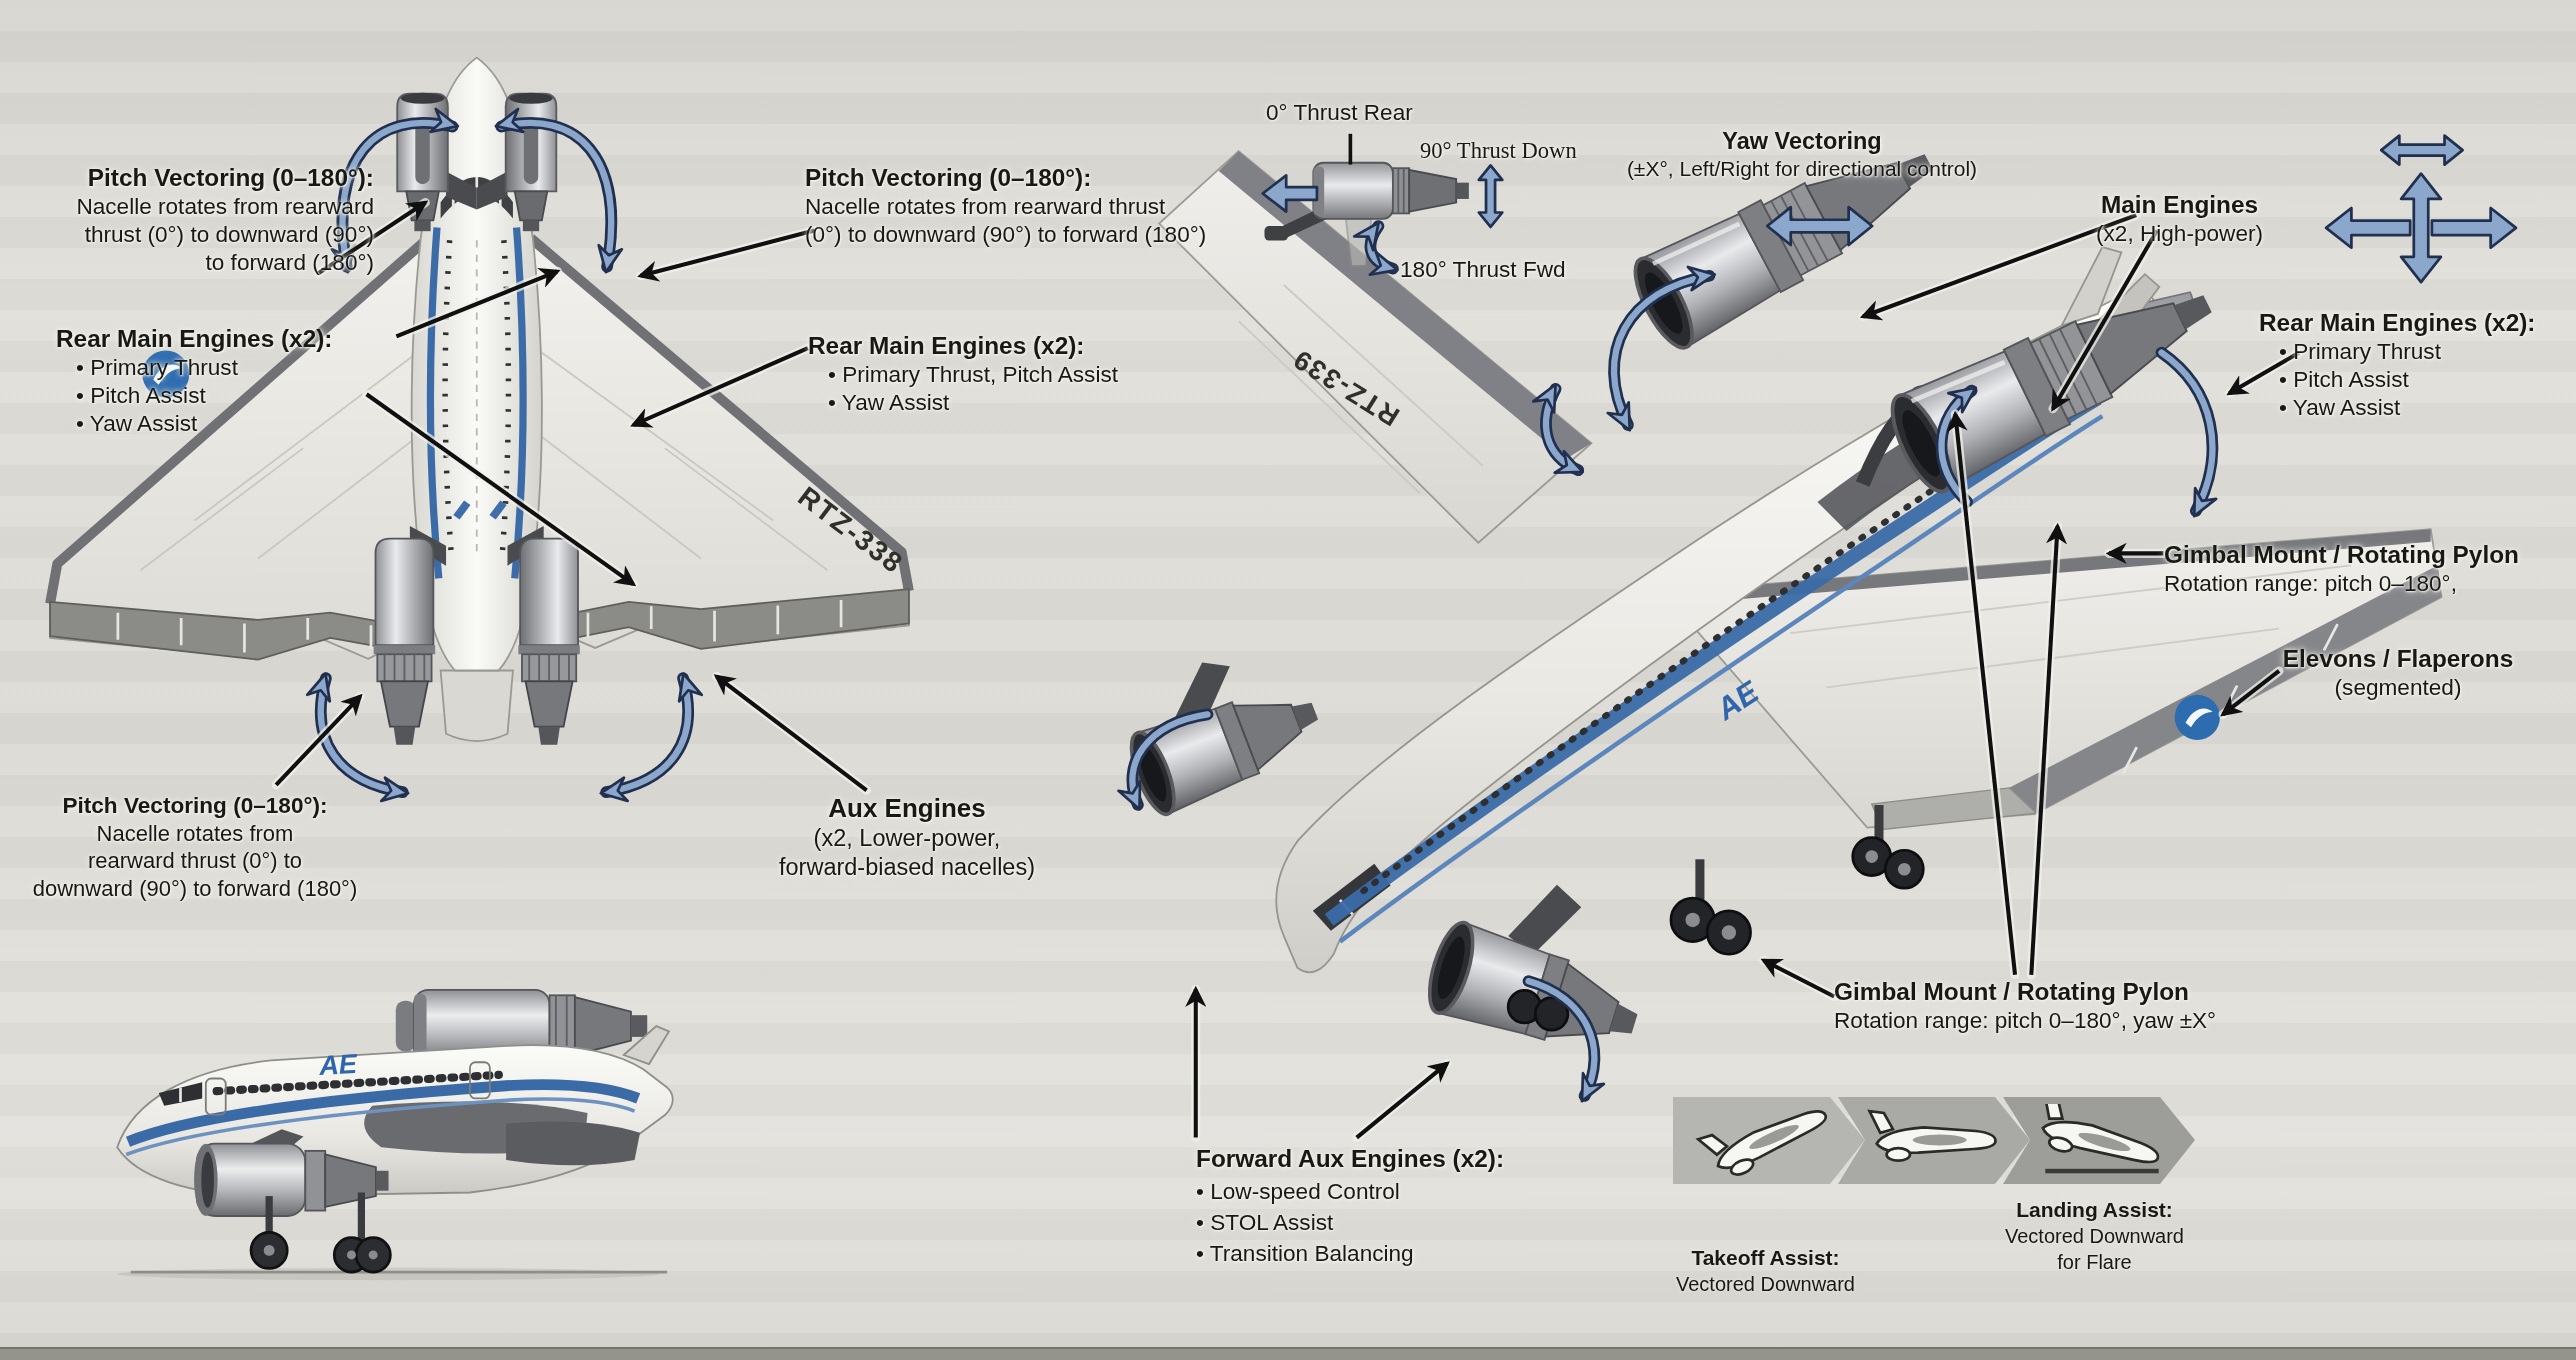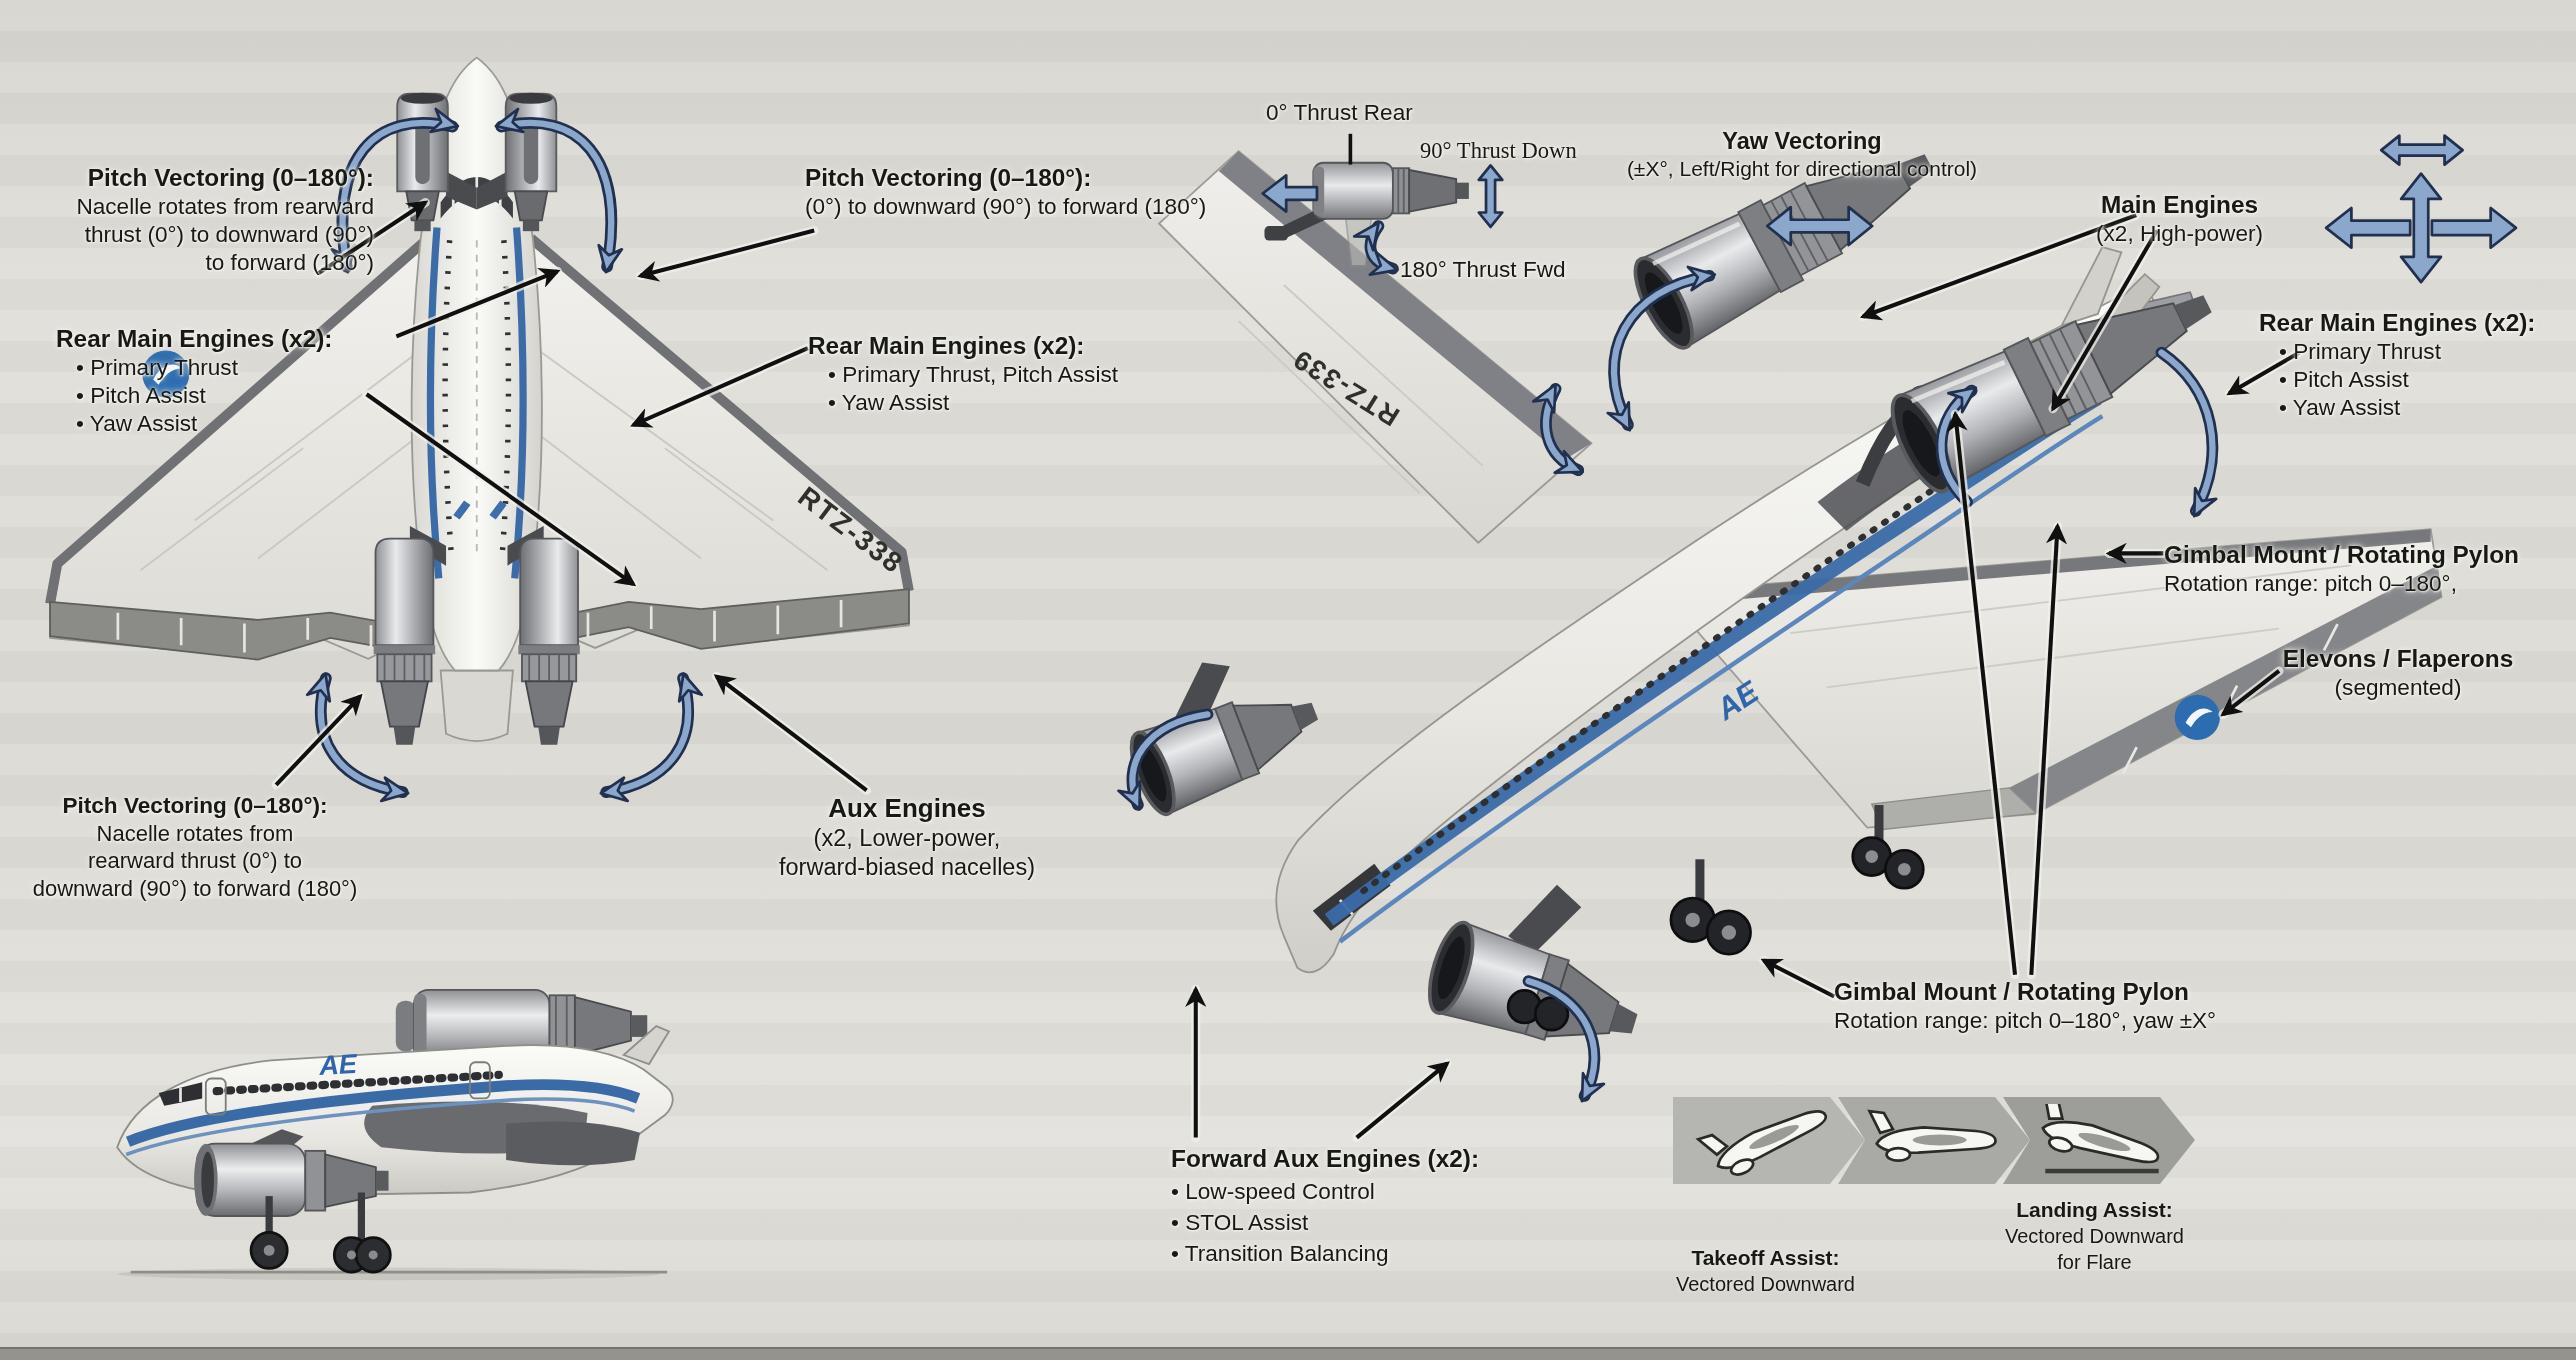--- a/index.html
+++ b/index.html
@@ -439,20 +439,21 @@
 
   <div class="lbl" style="left:56px;top:324px;width:326px;">
     <div class="t">Rear Main Engines (x2):</div>
     <div class="b bull ind">• Primary Thrust</div>
     <div class="b bull ind">• Pitch Assist</div>
     <div class="b bull ind">• Yaw Assist</div>
   </div>
 
   <div class="lbl" style="left:805px;top:163px;width:507px;">
     <div class="t">Pitch Vectoring (0–180°):</div>
+    <div class="b">Nacelle rotates from rearward thrust</div>
     <div class="b">(0°) to downward (90°) to forward (180°)</div>
   </div>
 
   <div class="lbl" style="left:808px;top:331px;width:416px;">
     <div class="t">Rear Main Engines (x2):</div>
     <div class="b bull ind">• Primary Thrust, Pitch Assist</div>
     <div class="b bull ind">• Yaw Assist</div>
   </div>
 
   <div class="lbl ctr small" style="left:25px;top:792px;width:340px;">
@@ -497,21 +498,21 @@
   <div class="lbl ctr" style="left:2244px;top:644px;width:308px;">
     <div class="t">Elevons / Flaperons</div>
     <div class="b">(segmented)</div>
   </div>
 
   <div class="lbl" style="left:1834px;top:977px;width:425px;">
     <div class="t">Gimbal Mount / Rotating Pylon</div>
     <div class="b">Rotation range: pitch 0–180°, yaw ±X°</div>
   </div>
 
-  <div class="lbl" style="left:1171px;top:1142px;width:362px;line-height:1.38;">
+  <div class="lbl" style="left:1196px;top:1142px;width:362px;line-height:1.38;">
     <div class="t">Forward Aux Engines (x2):</div>
     <div class="b bull">• Low-speed Control</div>
     <div class="b bull">• STOL Assist</div>
     <div class="b bull">• Transition Balancing</div>
   </div>
 
   <div class="chev" style="left:1673px;top:1097px;background:#b5b5b1;clip-path:polygon(0 0,157px 0,192px 43px,157px 87px,0 87px);">
     <svg width="145" height="72" viewBox="0 0 160 80">
       <g transform="rotate(-24 80 40)">
         <path d="M22,32 L10,8 L26,10 L36,28 Z" fill="#f6f6f3" stroke="#2a2a27" stroke-width="3"></path>

